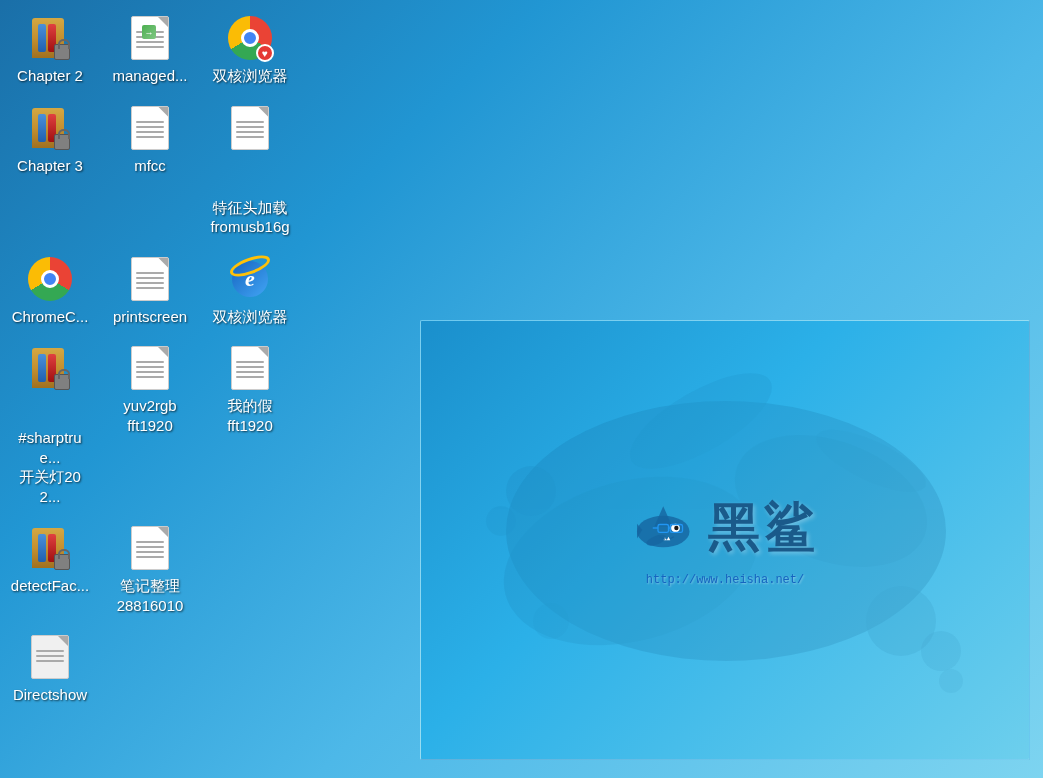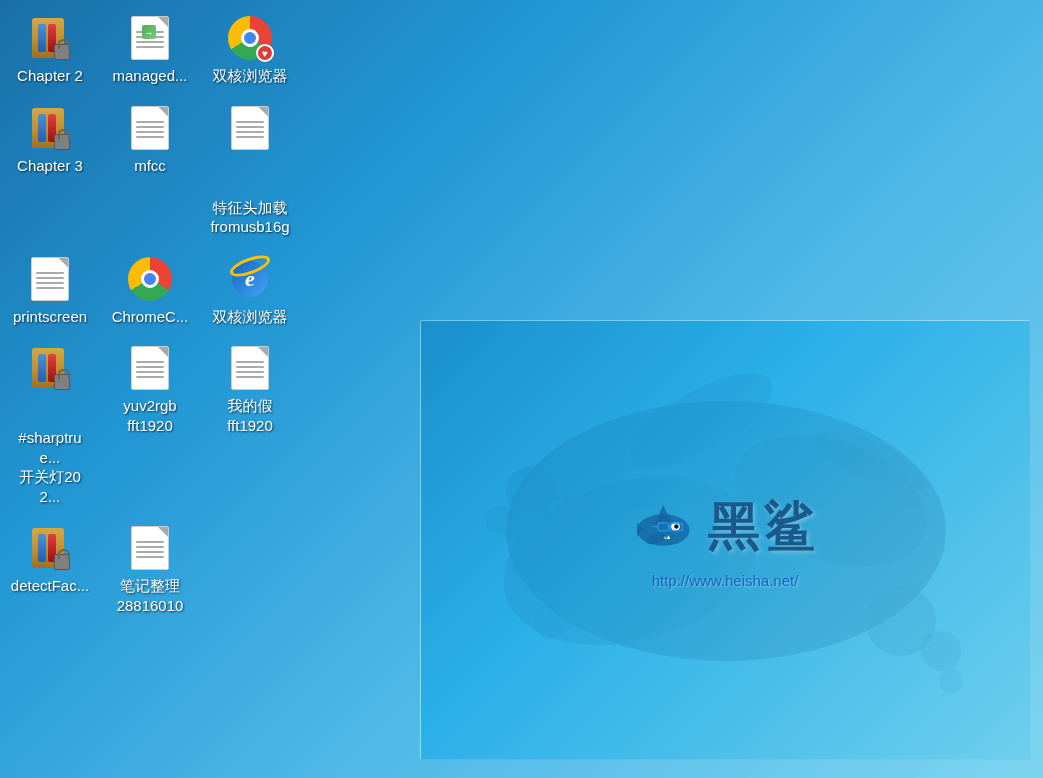--- a/index.html
+++ b/index.html
@@ -286,22 +286,22 @@
       font-size: 52px;
       font-weight: bold;
       color: #1a5a8a;
       text-shadow: 2px 2px 4px rgba(255,255,255,0.3);
       font-family: 'Microsoft YaHei', Arial, sans-serif;
       letter-spacing: 4px;
     }
 
     .shark-url {
       color: #1565c0;
-      font-size: 15px;
-      font-family: Liberation Sans, sans-serif;
+      font-size: 12px;
+      font-family: Liberation Mono, monospace;
       text-shadow: 1px 1px 2px rgba(255,255,255,0.4);
     }
 
     
     .ink-splash {
       position: absolute;
       top: 20px;
       left: 30px;
       width: 550px;
       height: 380px;
@@ -390,39 +390,39 @@
               <div class="txt-line"></div>
           </div>
         </div>
       </div>
       <span class="icon-label" style="white-space:pre-line;margin-top:42px;">特征头加载
 fromusb16g</span>
     </div>
 
     <div class="desktop-icon">
       <div class="icon-img">
-        <div class="txt-icon">
-          <div class="txt-lines">
-            <div class="txt-line"></div>
-              <div class="txt-line"></div>
-              <div class="txt-line"></div>
-              <div class="txt-line"></div>
-          </div>
-        </div>
-      </div>
-      <span class="icon-label">printscreen</span>
-    </div>
-
-    <div class="desktop-icon">
-      <div class="icon-img">
         <div class="chrome-icon">
           <div class="chrome-inner"></div>
         </div>
       </div>
       <span class="icon-label">ChromeC...</span>
+    </div>
+
+    <div class="desktop-icon">
+      <div class="icon-img">
+        <div class="txt-icon">
+          <div class="txt-lines">
+            <div class="txt-line"></div>
+              <div class="txt-line"></div>
+              <div class="txt-line"></div>
+              <div class="txt-line"></div>
+          </div>
+        </div>
+      </div>
+      <span class="icon-label">printscreen</span>
     </div>
 
     <div class="desktop-icon">
       <div class="icon-img">
         <div class="ie-icon">
           <div class="ie-e">e</div>
           <div class="ie-ring"></div>
         </div>
       </div>
       <span class="icon-label">双核浏览器</span>
@@ -491,20 +491,32 @@
               <div class="txt-line"></div>
           </div>
         </div>
       </div>
       <span class="icon-label" style="white-space:pre-line;">笔记整理
 28816010</span>
     </div>
 
     <div style="width:90px;height:10px;"></div>
 
+    <div class="desktop-icon">
+      <div class="icon-img">
+        <div class="txt-icon" style="background:#f0f0f0;">
+          <div class="txt-lines">
+            <div class="txt-line"></div>
+              <div class="txt-line"></div>
+              <div class="txt-line"></div>
+          </div>
+        </div>
+      </div>
+      <span class="icon-label">Directshow</span>
+    </div>
 
 
   </div>
 
   <div class="wallpaper-overlay">
 
     <svg class="ink-splash" viewBox="0 0 550 380">
       <ellipse cx="275" cy="190" rx="220" ry="130" fill="#0d5a8a" opacity="0.6"></ellipse>
       <ellipse cx="180" cy="220" rx="130" ry="80" fill="#0d5a8a" opacity="0.4" transform="rotate(-15 180 220)"></ellipse>
       <ellipse cx="380" cy="160" rx="100" ry="60" fill="#0d5a8a" opacity="0.4" transform="rotate(20 380 160)"></ellipse>

